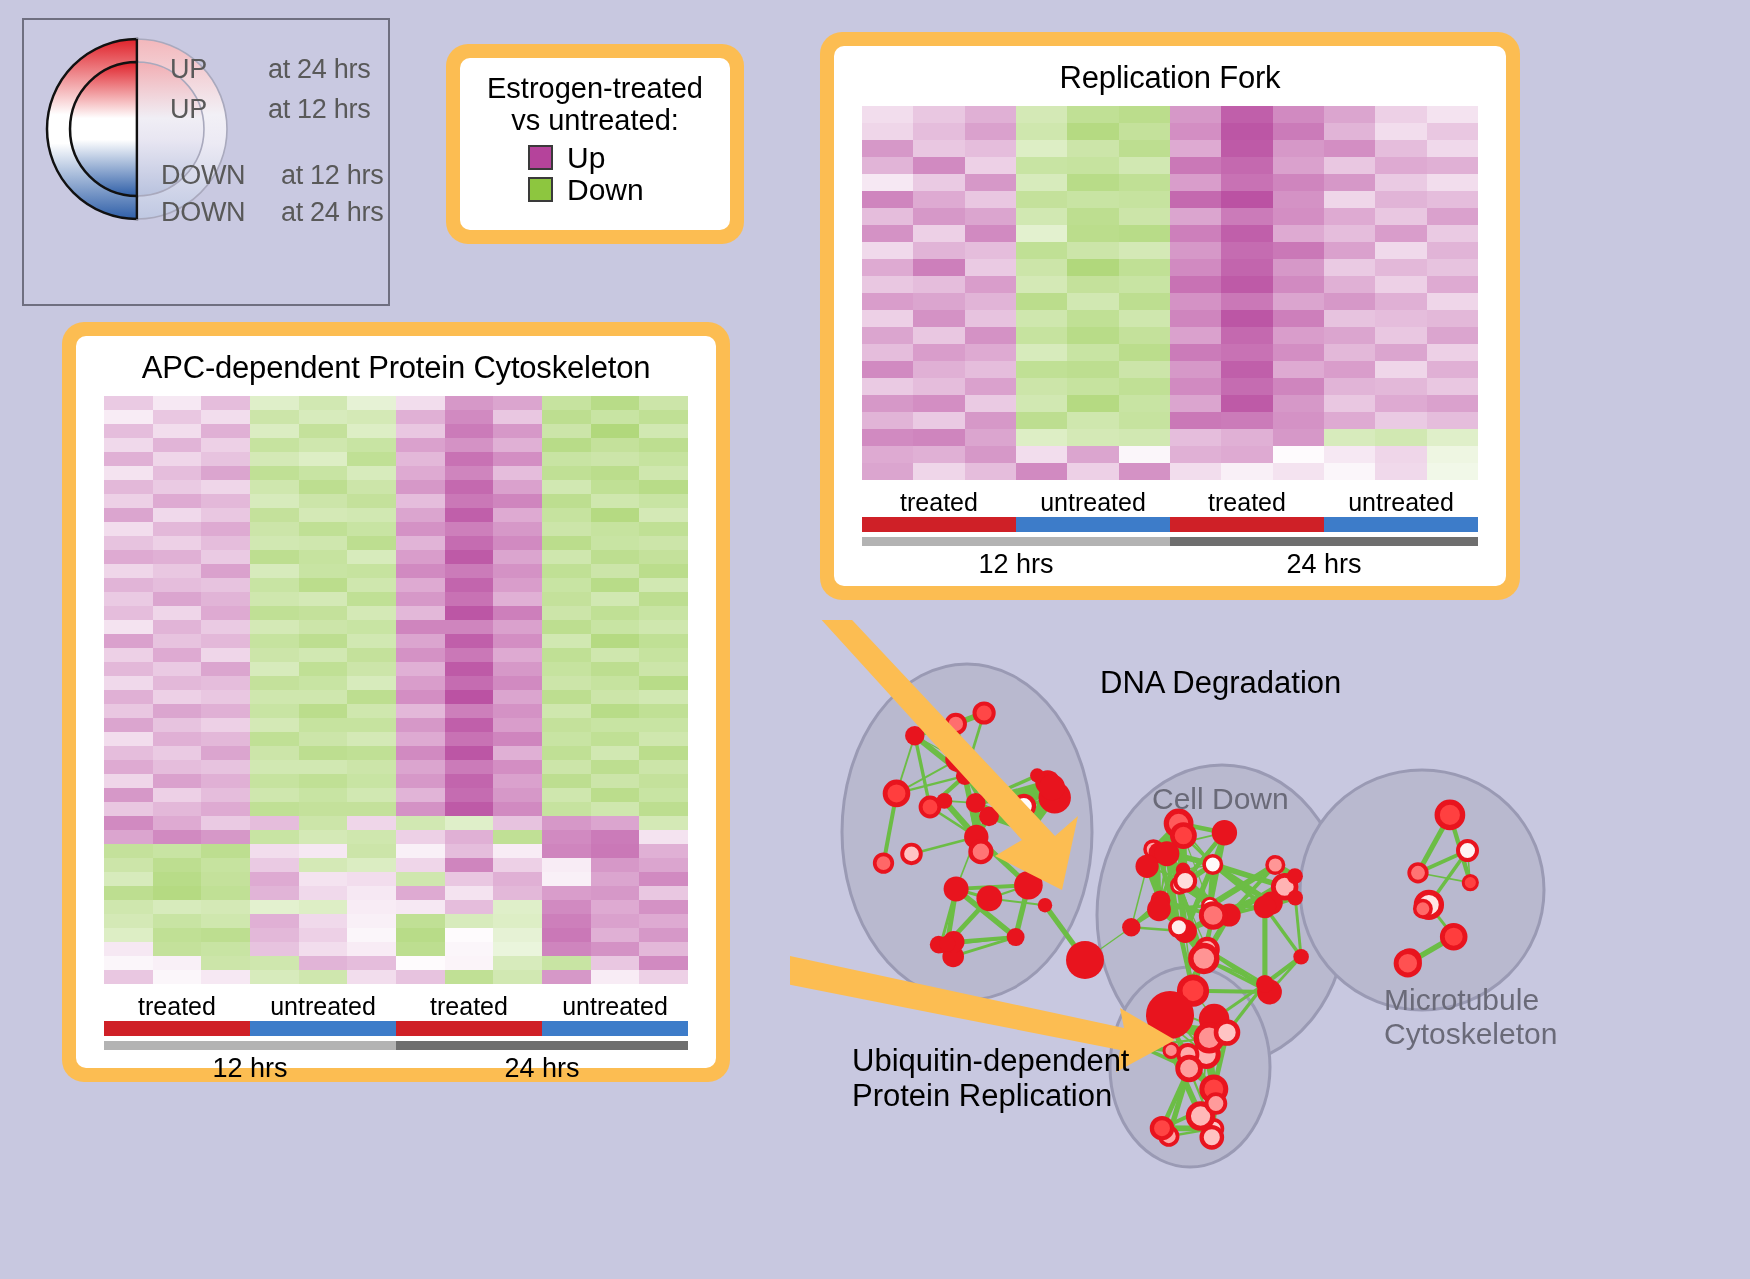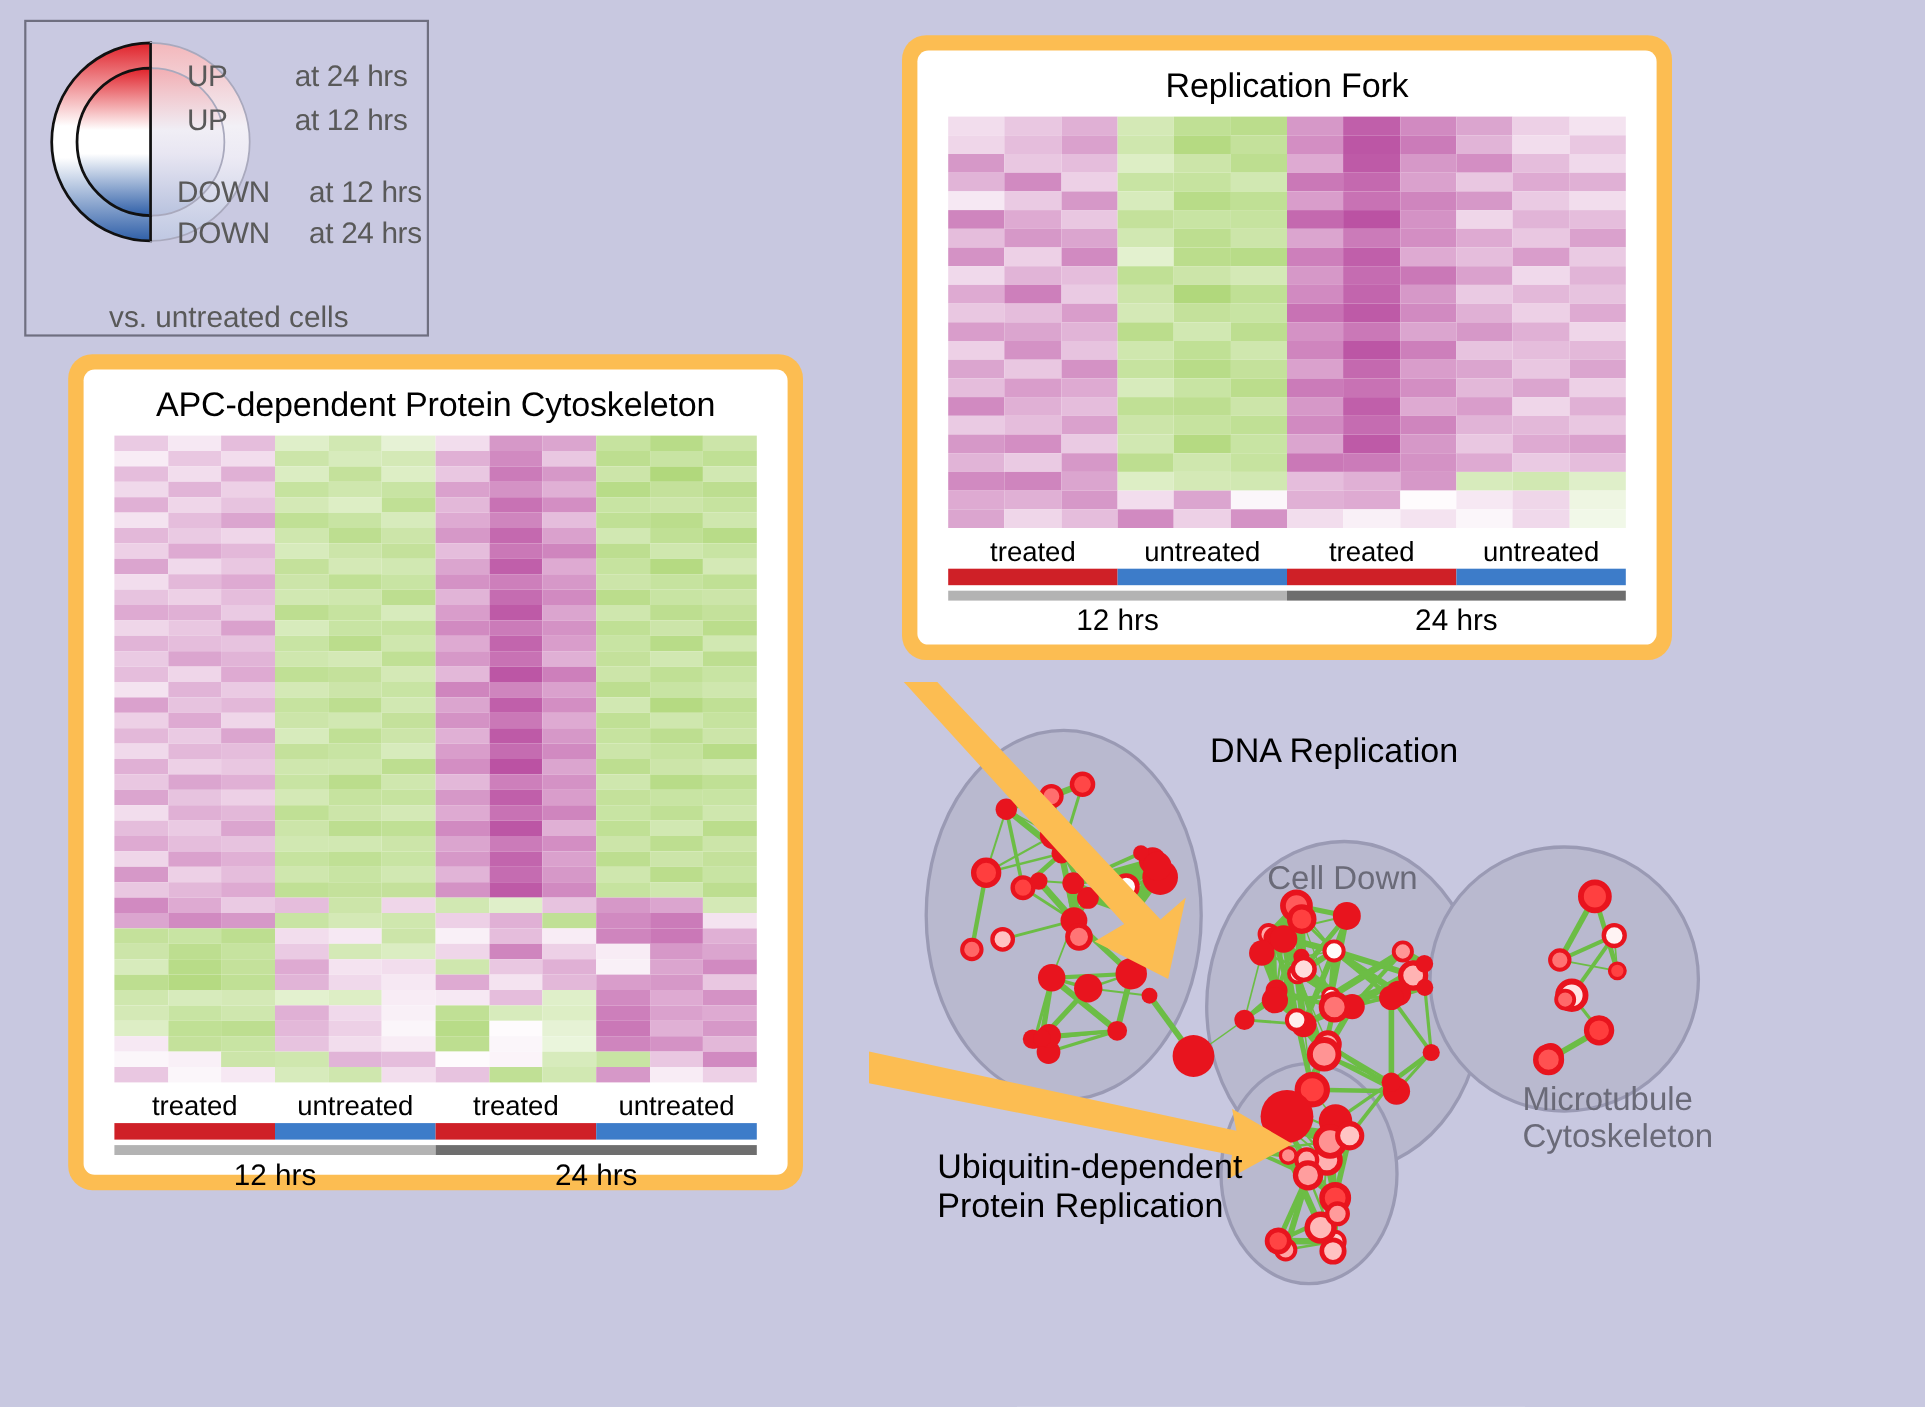--- a/index.html
+++ b/index.html
@@ -163,23 +163,40 @@
 
     <span class="wheel-lbl" style="left:146px; top:74px;">UP</span>
     <span class="wheel-lbl" style="left:244px; top:74px;">at 12 hrs</span>
 
     <span class="wheel-lbl" style="left:137px; top:140px;">DOWN</span>
     <span class="wheel-lbl" style="left:257px; top:140px;">at 12 hrs</span>
 
     <span class="wheel-lbl" style="left:137px; top:177px;">DOWN</span>
     <span class="wheel-lbl" style="left:257px; top:177px;">at 24 hrs</span>
 
-    <div class="wheel-foot" style="top:253px;">vs. untreated cells</div>
   </div>
 
+  <div class="opanel" id="key-panel">
+    <div class="opanel-inner">
+      <div class="key-title">
+        <div>Estrogen-treated</div>
+        <div>vs untreated:</div>
+      </div>
+      <div class="key-rows">
+        <div class="key-row">
+          <span class="key-swatch" id="sw-up" style="background: rgb(181, 67, 155);"></span>
+          <span class="key-label">Up</span>
+        </div>
+        <div class="key-row">
+          <span class="key-swatch" id="sw-down" style="background: rgb(141, 198, 63);"></span>
+          <span class="key-label">Down</span>
+        </div>
+      </div>
+    </div>
+  </div>
 
   <div class="opanel" id="rf-panel">
     <div class="opanel-inner">
       <div class="hm-title">Replication Fork</div>
       <div class="hm-grid" id="rf-grid" style="grid-template-columns: repeat(12, 1fr); grid-auto-rows: 17px; margin-left: 28px; margin-right: 28px; margin-top: 10px;">
           <div class="hm-cell" style="background:rgb(242,221,237)"></div>
           <div class="hm-cell" style="background:rgb(233,199,225)"></div>
           <div class="hm-cell" style="background:rgb(224,176,213)"></div>
           <div class="hm-cell" style="background:rgb(212,233,182)"></div>
           <div class="hm-cell" style="background:rgb(192,224,149)"></div>
@@ -1354,20 +1371,20 @@
       </g>
 
     <g fill="#fcbd52">
       <path d="M 18,-15 L 48,-15 L 265,216 L 288,196 L 272,270 L 205,236 L 232,220 Z" transform="translate(0,0)"></path>
     </g>
     <g fill="#fcbd52">
       <path d="M -60,323 L -60,353 L 330,430 L 326,452 L 385,420 L 330,388 L 334,408 Z"></path>
     </g>
   </svg>
 
-  <div class="net-label" id="lbl-dna">DNA Replication</div>
+  <div class="net-label" id="lbl-dna">DNA Degradation</div>
   <div class="net-label" id="lbl-cc">Cell Down</div>
   <div class="net-label" id="lbl-mt">Microtubule
 Cytoskeleton</div>
   <div class="net-label" id="lbl-ub">Ubiquitin-dependent
 Protein Replication</div>
 
 </div>
 
 </body></html>

